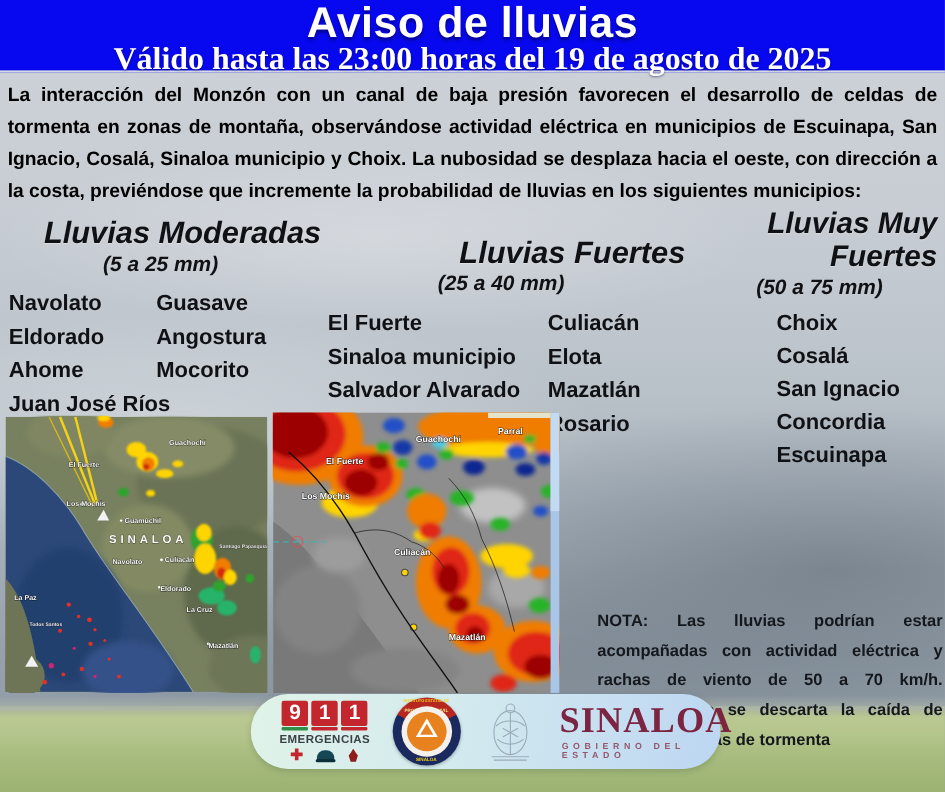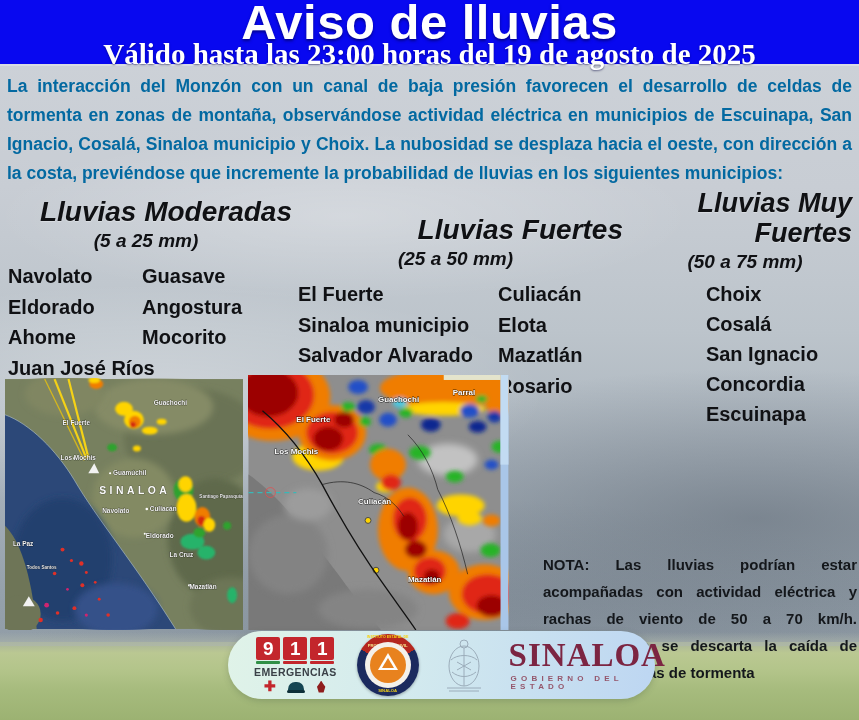--- a/index.html
+++ b/index.html
@@ -26,31 +26,31 @@
     content:"";position:absolute;left:0;right:0;top:-10px;height:14px;
     background:linear-gradient(180deg,rgba(173,182,170,0) 0%,rgba(173,182,170,.8) 100%);
   }
   
   .header{
     position:absolute;left:0;top:0;width:859px;height:64px;
     background:#0808f0;border-bottom:2px solid #d9dde3;
     text-align:center;color:#fff;
   }
   .title{
-    font-size:49px;font-weight:bold;letter-spacing:.5px;line-height:42px;margin-top:1px;
+    font-size:39px;font-weight:bold;letter-spacing:.5px;line-height:42px;margin-top:1px;
     text-shadow:0 2px 3px rgba(0,0,60,.55);
   }
   .validity{
     font-family:"Liberation Serif",serif;font-size:29px;font-weight:bold;line-height:22px;
     text-shadow:0 1px 2px rgba(0,0,60,.55);
   }
   
   .intro{
     position:absolute;left:7px;top:72px;width:845px;margin:0;
-    font-size:17.5px;font-weight:bold;color:#0369a1;line-height:29px;text-align:justify;
+    font-size:17.5px;font-weight:bold;color:#000000;line-height:29px;text-align:justify;
   }
   
   .cat{position:absolute;color:#101114;}
   .cat h2{
     margin:0;font-size:28px;font-style:italic;font-weight:bold;text-align:right;line-height:31px;
     text-shadow:0 1px 1px rgba(255,255,255,.35);
   }
   .cat .range{font-size:19px;font-style:italic;font-weight:bold;text-align:center;margin-top:3px;}
   .cat .cols{display:flex;margin-top:9px;}
   .muni{font-size:20px;font-weight:bold;line-height:30.5px;white-space:nowrap;}
@@ -148,21 +148,21 @@
       <div class="col2">
         <div class="muni">Guasave</div>
         <div class="muni">Angostura</div>
         <div class="muni">Mocorito</div>
       </div>
     </div>
   </section>
 
   <section class="cat cat-fue">
     <h2>Lluvias Fuertes</h2>
-    <div class="range">(25 a 50 mm)</div>
+    <div class="range">(25 a 40 mm)</div>
     <div class="cols">
       <div class="col1">
         <div class="muni">El Fuerte</div>
         <div class="muni">Sinaloa municipio</div>
         <div class="muni">Salvador Alvarado</div>
         <div class="muni">Badiraguato</div>
       </div>
       <div class="col2">
         <div class="muni">Culiacán</div>
         <div class="muni">Elota</div>

